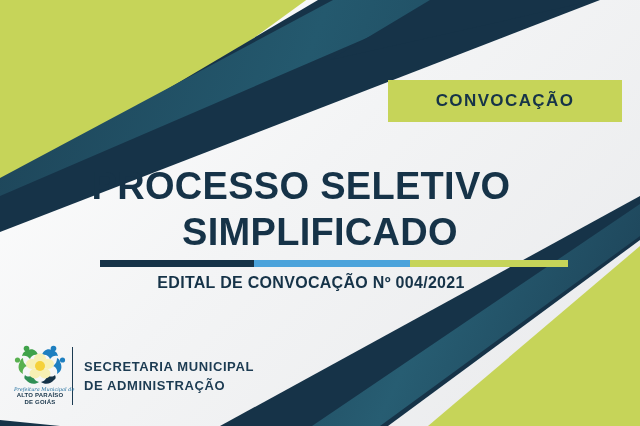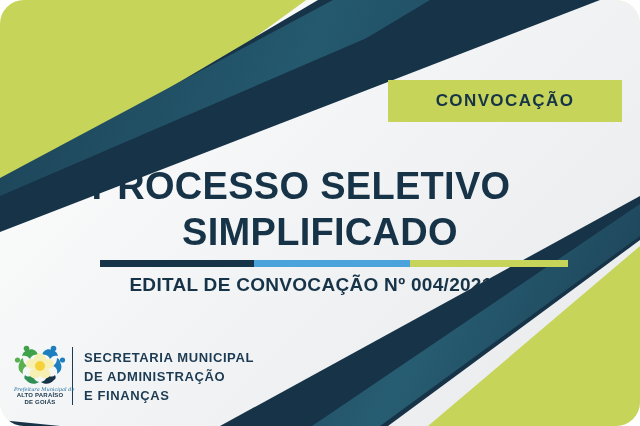--- a/index.html
+++ b/index.html
@@ -7,21 +7,20 @@
     padding: 0;
     background: #ffffff;
   }
   #poster {
     position: relative;
     width: 640px;
     height: 426px;
     overflow: hidden;
     background: #fef9c3;
     font-family: "Liberation Sans", sans-serif;
-    border-radius: 24px;
   }
 
   
   .bg-wash {
     position: absolute;
     inset: 0;
     background: linear-gradient(135deg, #ffffff 0%, #f3f4f5 45%, #e9eaec 100%);
   }
 
   
@@ -139,21 +138,21 @@
   .rule-seg.blue { width: 156px; background: #4ba3db; }
   .rule-seg.lime { width: 158px; background: #c6d459; }
 
   .subtitle {
     position: absolute;
     left: 0;
     right: 0;
     top: 274px;
     text-align: center;
     color: #163348;
-    font-size: 19px;
+    font-size: 16px;
     font-weight: bold;
     letter-spacing: 0.3px;
     padding-right: 18px;
   }
 
   
   .footer {
     position: absolute;
     left: 14px;
     top: 344px;
@@ -287,19 +286,18 @@
           <div class="city-name">ALTO PARAÍSO</div>
           <div class="city-state">DE GOIÁS</div>
         </div>
       </div>
 
       <div class="divider"></div>
 
       <div class="org-lines">
         <div>SECRETARIA MUNICIPAL</div>
         <div>DE ADMINISTRAÇÃO</div>
-        <div>E FINANÇAS</div>
       </div>
 
     </div>
 
   </div>
 </div>
 
 </body></html>

